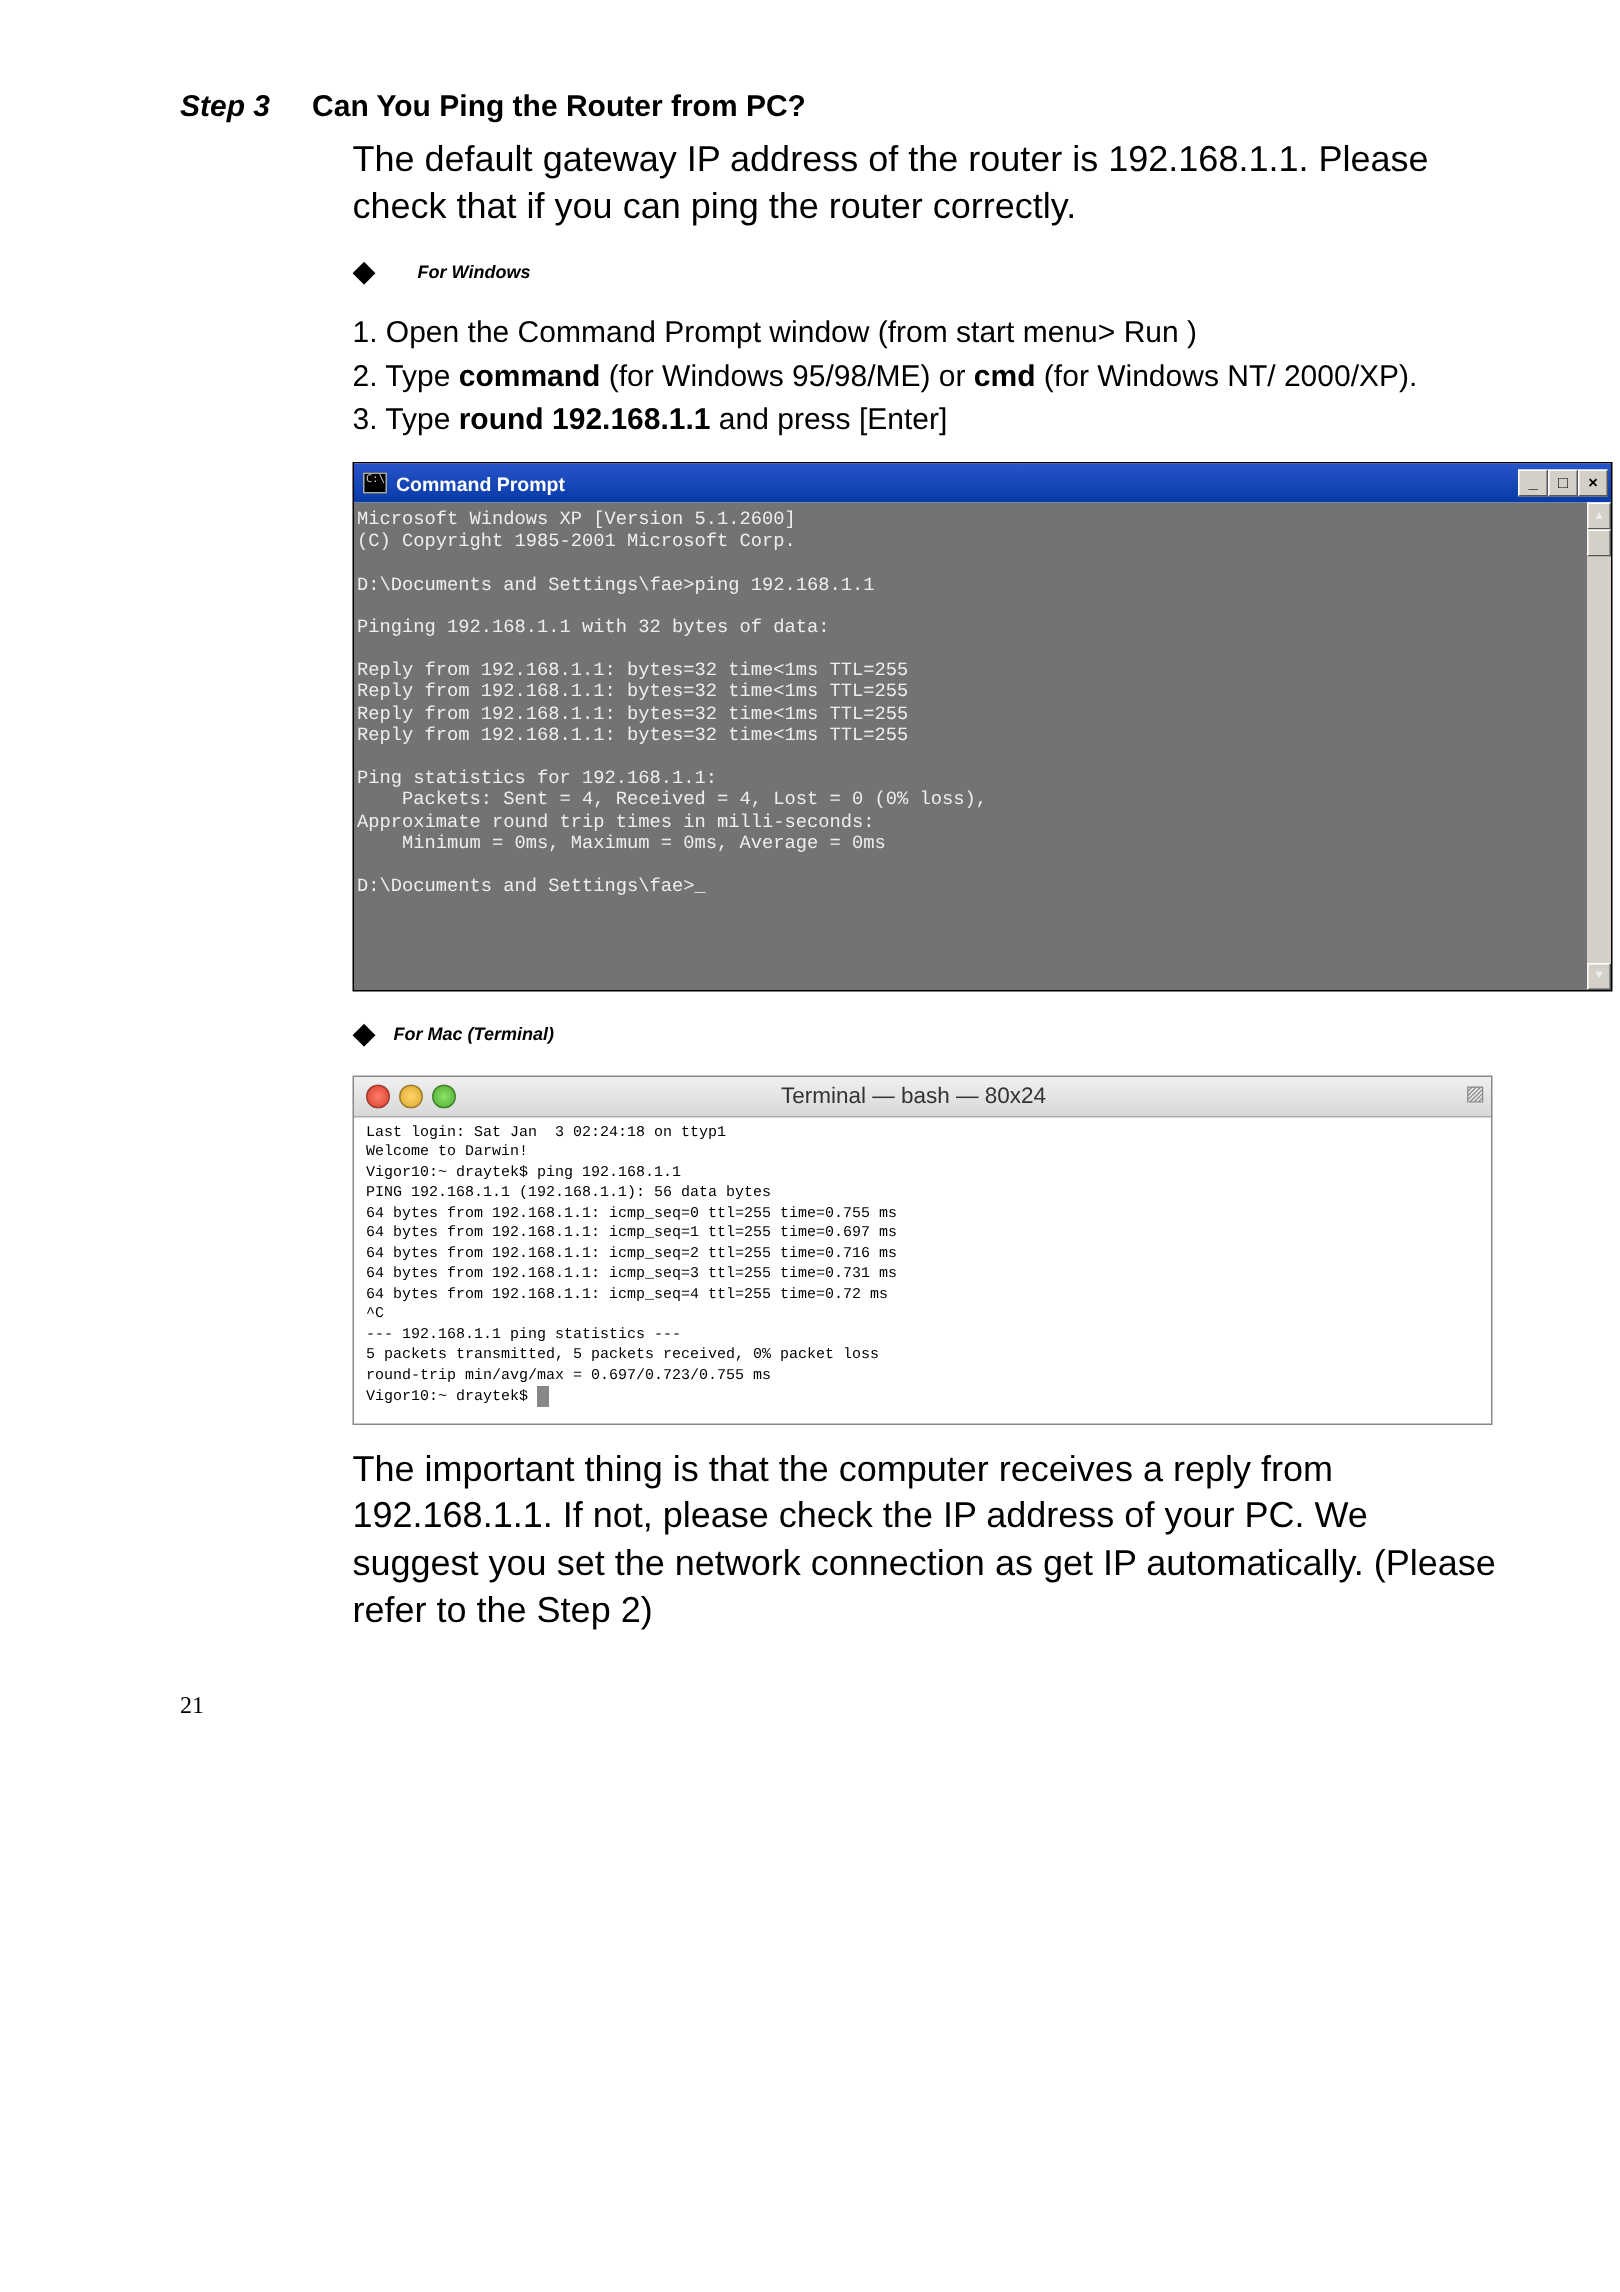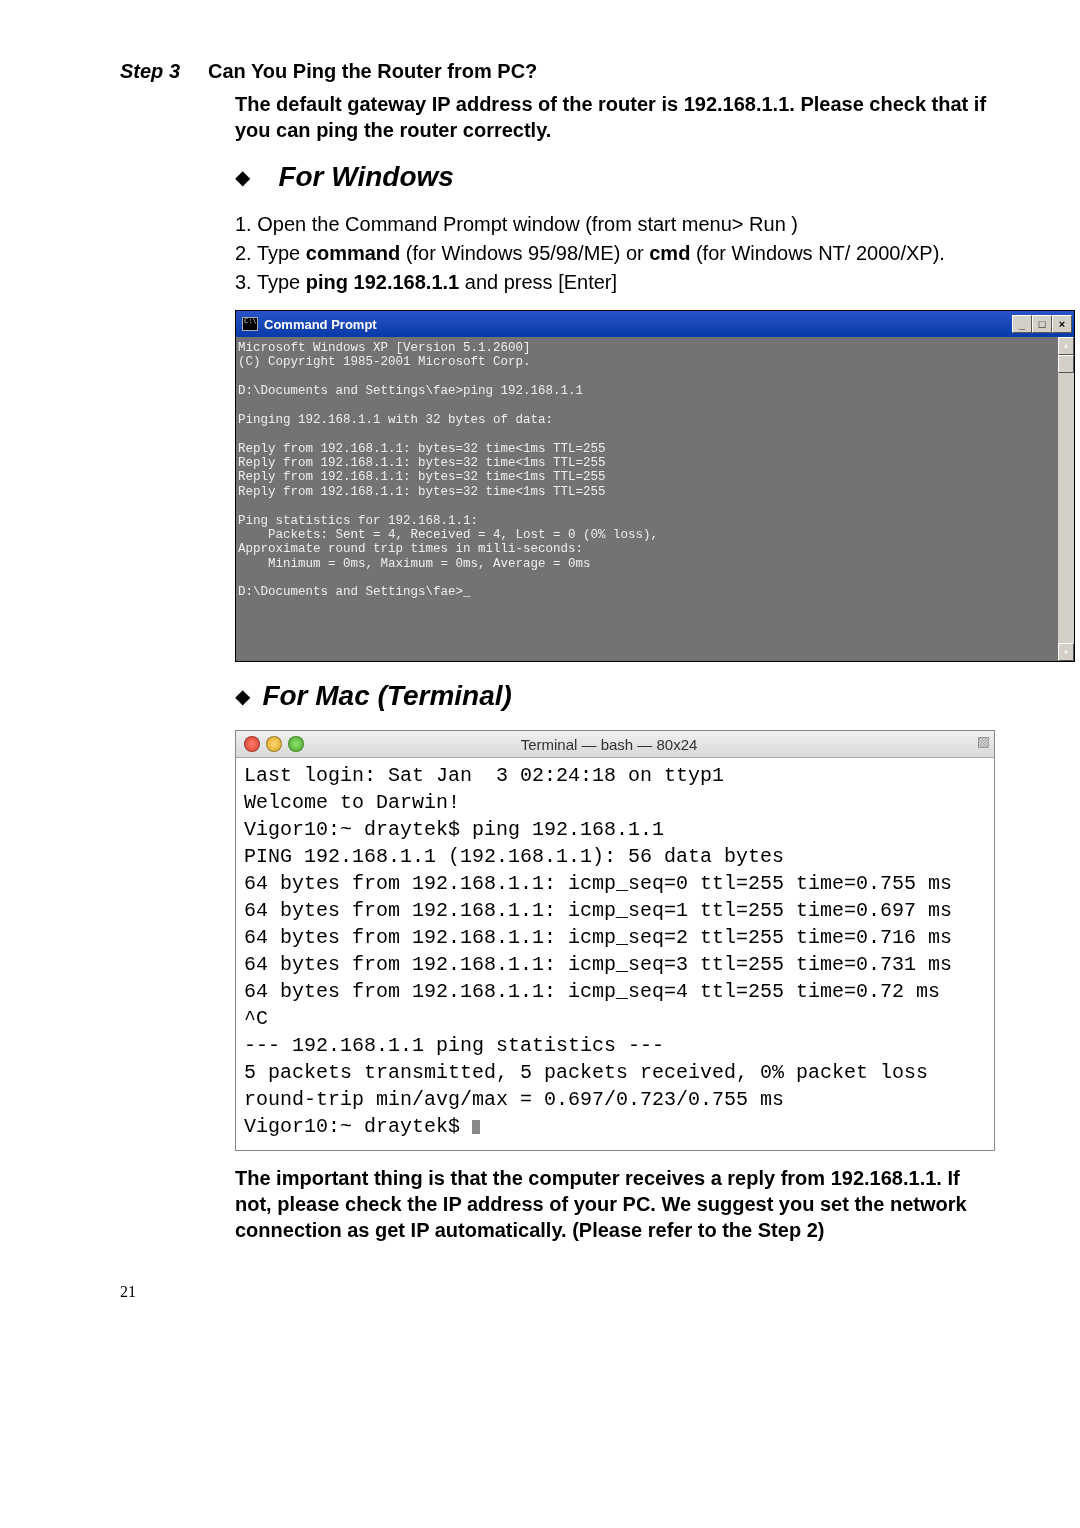--- a/index.html
+++ b/index.html
@@ -25,45 +25,44 @@
       white-space: nowrap;
     }
     .step-title {
       font-weight: bold;
       font-size: 20px;
     }
     .indent {
       margin-left: 115px;
     }
     .body-text {
-      font-size: 20px;
+      font-size: 24px;
       line-height: 1.3;
       margin-bottom: 18px;
-      font-weight: bold;
     }
     .bullet-row {
       display: flex;
       align-items: center;
       gap: 28px;
       margin: 18px 0 18px 115px;
     }
     .bullet-row2 {
       display: flex;
       align-items: center;
       gap: 12px;
       margin: 18px 0 18px 115px;
     }
     .diamond {
       font-size: 20px;
       line-height: 1;
     }
     .bullet-text {
       font-style: italic;
       font-weight: bold;
-      font-size: 28px;
+      font-size: 12px;
     }
     .list-text {
       font-size: 20px;
       line-height: 1.35;
       margin-bottom: 2px;
     }
     .cmd-window {
       border: 1px solid #000;
       margin: 14px 0 14px 115px;
       width: 840px;
@@ -206,21 +205,21 @@
     }
     .term-scroll-icon {
       position: absolute;
       right: 4px;
       top: 2px;
       font-size: 14px;
       color: #888;
     }
     .term-body {
       font-family: Monaco, "Courier New", monospace;
-      font-size: 20px;
+      font-size: 10px;
       line-height: 1.35;
       padding: 4px 8px 10px 8px;
       color: #000;
       white-space: pre;
       position: relative;
     }
     .cursor-block {
       display: inline-block;
       width: 8px;
       height: 14px;
@@ -249,21 +248,21 @@
     <span class="diamond">◆</span>
     <span class="bullet-text">For Windows</span>
   </div>
 
   <div class="indent">
     <div class="list-text">1. Open the Command Prompt window (from start menu&gt; Run )</div>
     <div class="list-text">
       <span>2. Type </span><b>command</b><span> (for Windows 95/98/ME) or </span><b>cmd</b><span> (for Windows NT/ 2000/XP).</span>
     </div>
     <div class="list-text">
-      <span>3. Type </span><b>ping 192.168.1.1</b><span> and press [Enter]</span>
+      <span>3. Type </span><b>round 192.168.1.1</b><span> and press [Enter]</span>
     </div>
   </div>
 
   <div class="cmd-window">
     <div class="titlebar-win">
       <div class="titlebar-left">
         <span class="cmd-icon"></span>
         <span class="title-text">Command Prompt</span>
       </div>
       <div class="win-controls">

